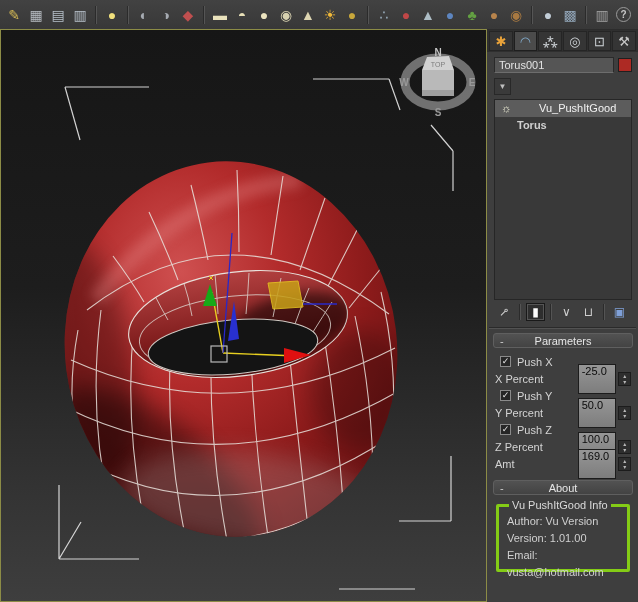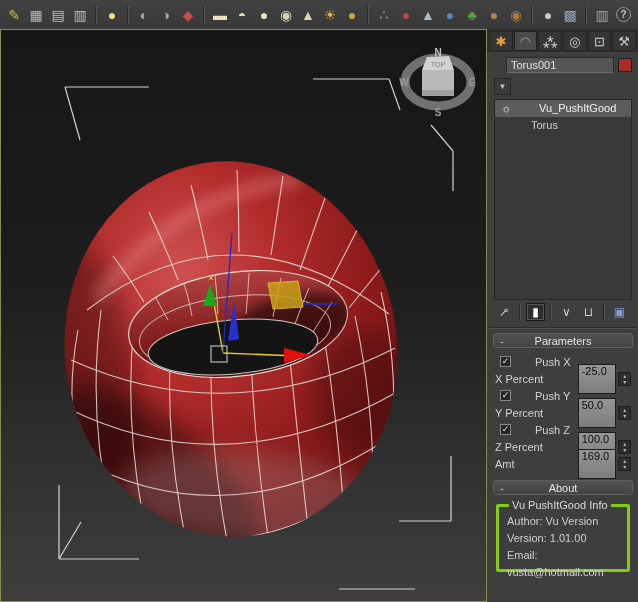--- a/index.html
+++ b/index.html
@@ -25,57 +25,57 @@
   .viewport svg { position:absolute; left:0; top:0; }
 
   
   .sidebar { position:absolute; left:487px; top:29px; width:151px; height:573px;
     background:#3e3e3e; border-top:1px solid #2c2c2c; }
   .cp-tabs { height:22px; background:#2f2f2f; display:flex; align-items:stretch; padding:1px 2px; gap:1px; }
   .cp-tab { flex:1; display:flex; align-items:center; justify-content:center;
     font-size:13px; background:#353535; border:1px solid #252525; cursor:pointer; }
   .cp-tab.active { background:#4b4b4b; border-color:#1e1e1e; }
 
-  .name-row { display:flex; align-items:center; gap:4px; padding:5px 6px 3px 19px; }
+  .name-row { display:flex; align-items:center; gap:4px; padding:5px 6px 3px 7px; }
   .name-field { flex:1; height:16px; background:#555; border:1px solid #2a2a2a;
     border-bottom-color:#6d6d6d; padding:1px 4px; color:#e4e4e4; }
   .color-swatch { width:14px; height:14px; border:1px solid #1f1f1f; cursor:pointer; }
 
   .mod-row { display:flex; align-items:center; padding:2px 6px 2px 7px; gap:2px; }
   .mod-field { flex:1; height:17px; background:#4e4e4e; border:1px solid #282828;
     padding:1px 5px; color:#dcdcdc; cursor:pointer; }
   .mod-arrow-btn { width:17px; height:17px; background:#3a3a3a; border:1px solid #282828;
     color:#c0c0c0; font-size:8px; display:flex; align-items:center; justify-content:center; cursor:pointer; }
 
   .stack { margin:2px 6px 0 7px; height:201px; background:#393939;
     border:1px solid #262626; overflow:hidden; }
   .stack-row { height:17px; line-height:17px; color:#d0d0d0; position:relative; cursor:pointer; }
   .stack-row.selected { background:#5c5c5c; color:#f2f2f2; }
   .stack-row .bulb { position:absolute; left:6px; top:0; font-size:11px; color:#f0f0d8; }
   .stack-row .mname { position:absolute; left:44px; }
-  .stack-row.child .mname { left:36px; }
+  .stack-row.child .mname { left:22px;font-weight:bold; }
 
   .stack-tools { height:24px; display:flex; align-items:center; padding:2px 6px 2px 8px; gap:3px; }
   .stool { width:19px; height:18px; display:flex; align-items:center; justify-content:center;
     color:#cfcfcf; font-size:12px; cursor:pointer; border:1px solid transparent; }
   .stool.active { background:#2e2e2e; border:1px solid #191919; box-shadow:inset 0 0 0 1px #555; color:#fff; }
   .ssep { width:2px; height:16px; border-left:1px solid #2b2b2b; border-right:1px solid #545454; margin:0 2px; }
   .hdiv { margin:3px 2px 4px 2px; border-top:1px solid #2a2a2a; border-bottom:1px solid #525252; }
 
   .rollout { margin:4px 5px 0 6px; }
   .r-head { height:15px; background:linear-gradient(#525252,#434343); border:1px solid #5f5f5f;
     border-radius:3px; position:relative; text-align:center; line-height:14px; color:#e6e6e6; cursor:pointer; }
   .r-head .rcol { position:absolute; left:6px; top:0; color:#cfcfcf; }
   .r-body { padding:5px 2px 4px 2px; }
 
   .prow { height:17px; display:flex; align-items:center; }
   .cbx { width:11px; height:11px; background:#262626; border:1px solid #8a8a8a; margin-left:5px;
     display:flex; align-items:center; justify-content:center; cursor:pointer; }
   .cbx i { font-style:normal; font-size:9px; color:#e8e8e8; line-height:9px; }
-  .cblabel { margin-left:24px; color:#d4d4d4; }
+  .cblabel { margin-left:6px; color:#d4d4d4; }
   .splabel { width:84px; text-align:left; color:#d4d4d4; }
   .spfield { width:40px; height:30px; margin-left:2px; background:linear-gradient(#969696,#7d7d7d);
     border:1px solid #1c1c1c; color:#0b0b0b; padding:0 3px; line-height:13px; cursor:text; }
   .spinner { width:13px; height:14px; margin-left:2px; background:#2e2e2e; border:1px solid #1c1c1c;
     display:flex; flex-direction:column; }
   .spinner i { flex:1; font-style:normal; font-size:6px; line-height:6px; color:#b9b9b9;
     text-align:center; cursor:pointer; }
 
   .groupbox { margin:4px 3px 0 3px; border:3px solid #84cc16; border-radius:2px;
     padding:2px 0 5px 8px; position:relative; }

